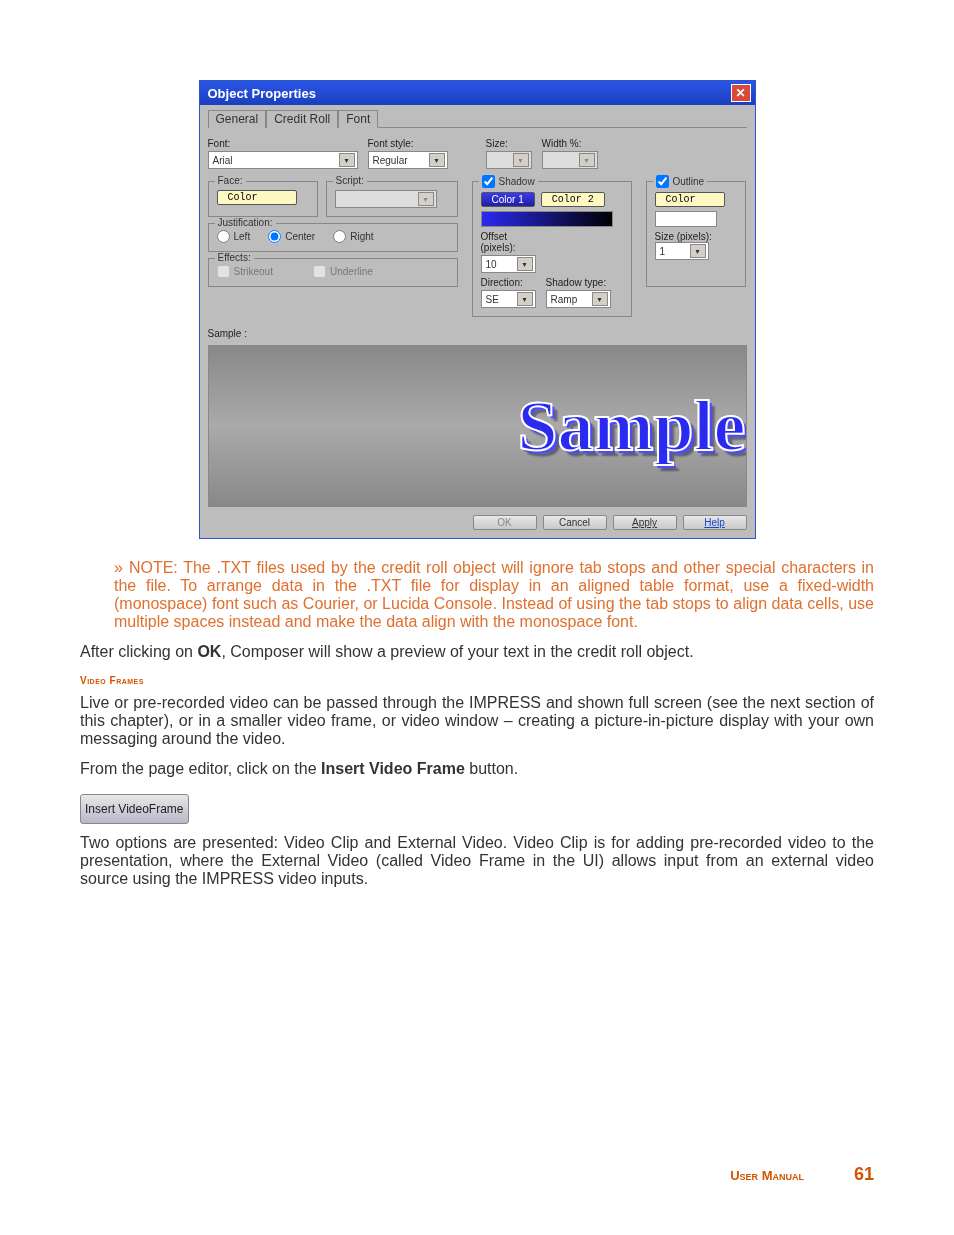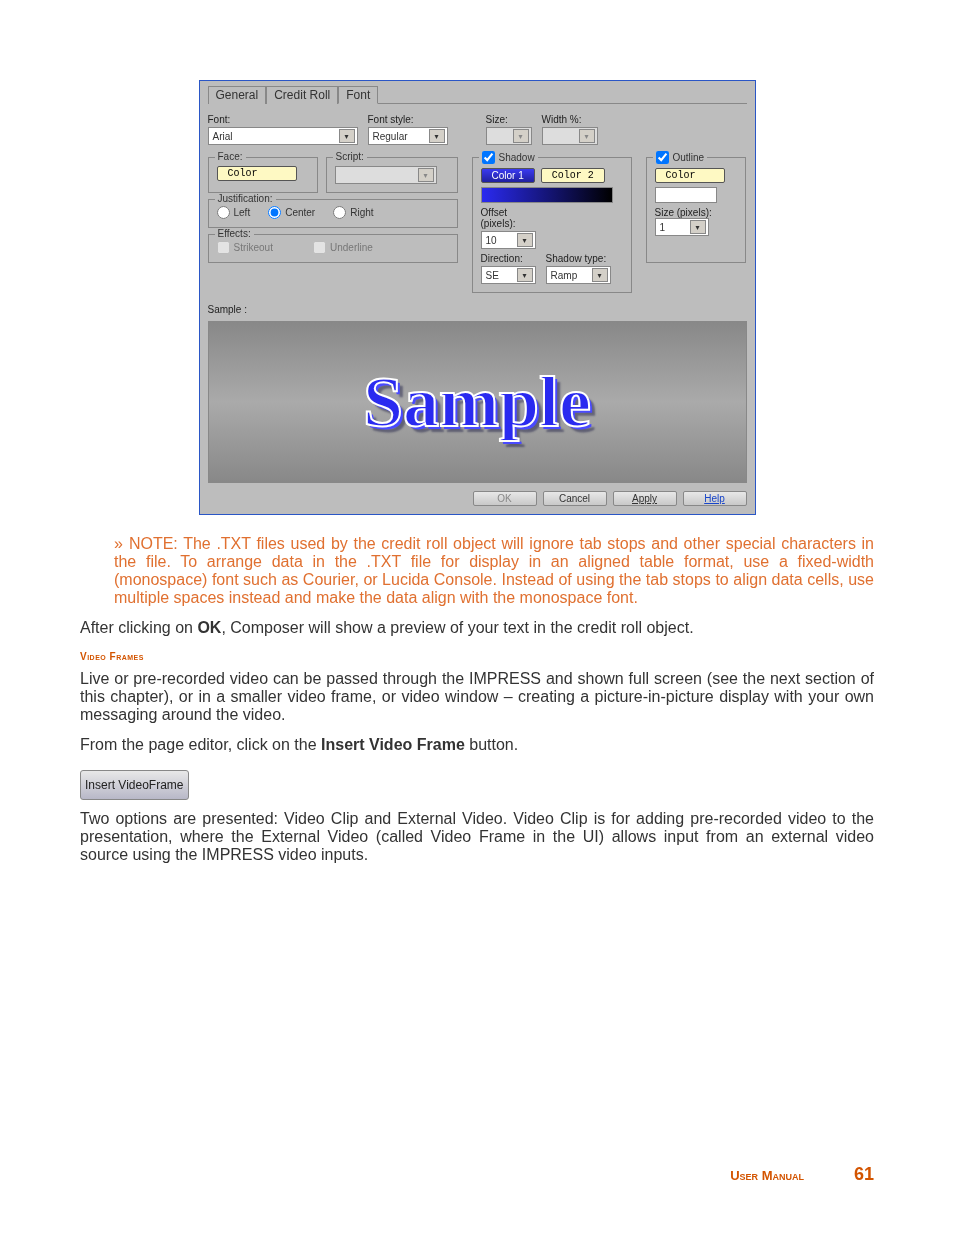--- a/index.html
+++ b/index.html
@@ -150,21 +150,21 @@
   .shadow-col { width: 160px; }
   .outline-col { width: 100px; }
   .shadow-col .fieldset, .outline-col .fieldset { min-height: 90px; }
   .sample-area {
     border: 1px solid #888;
     height: 160px;
     margin-top: 6px;
     background: linear-gradient(#888 0%, #aaa 50%, #888 100%);
     display: flex;
     align-items: center;
-    justify-content: center;
+    justify-content: flex-end;
     overflow: hidden;
   }
   .sample-text {
     font-family: Georgia, 'Times New Roman', serif;
     font-size: 72px;
     font-weight: bold;
     color: #2a2af0;
     text-shadow:
       3px 3px 0 #4a4aff,
       6px 6px 2px rgba(0,0,50,0.4);
@@ -234,20 +234,24 @@
   .footer .um { color: #d35400; font-variant: small-caps; font-size: 13px; }
   .footer .pn { color: #d35400; font-size: 18px; }
 </style>
 </head>
 <body>
 
 <div class="page">
 
   <div class="dialog-wrap">
     <div class="dialog">
+      <div class="titlebar">
+        <span>Object Properties</span>
+        <div class="close-btn">✕</div>
+      </div>
       <div class="dialog-body">
         <div class="tabs">
           <div class="tab">General</div>
           <div class="tab">Credit Roll</div>
           <div class="tab active">Font</div>
         </div>
 
         <div class="row1">
           <div class="col" style="width:150px">
             <span class="lbl">Font:</span>

